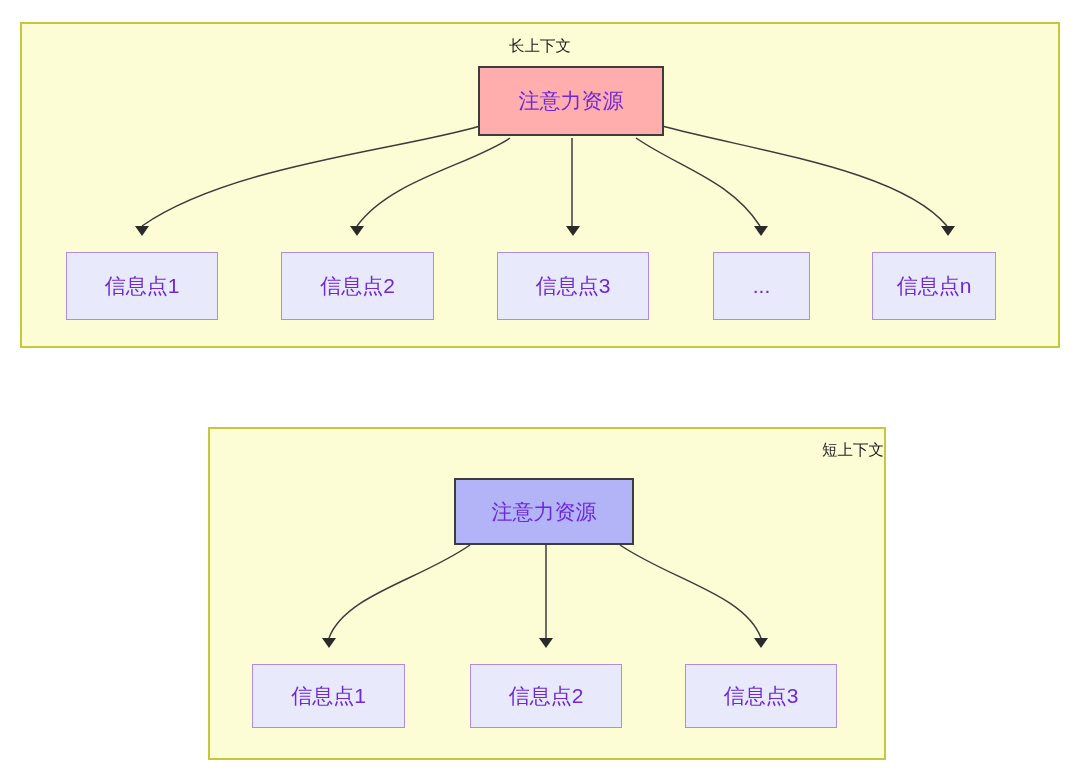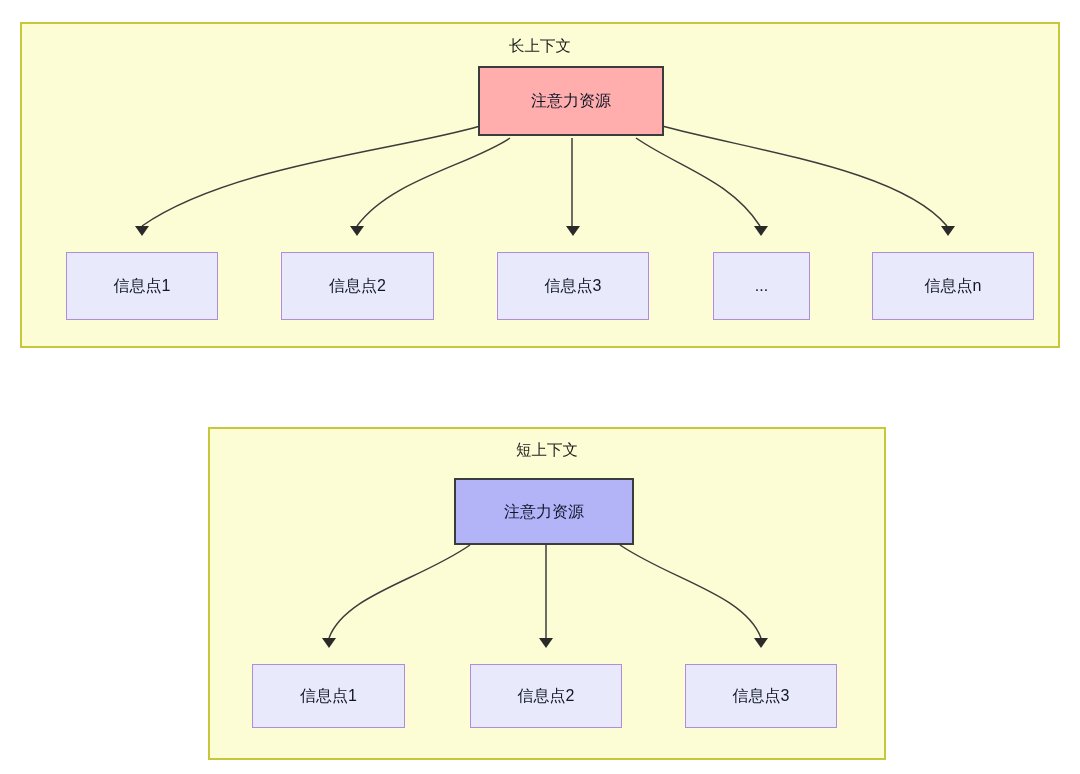--- a/index.html
+++ b/index.html
@@ -38,30 +38,30 @@
   .panel-title {
     position: absolute;
     left: 0; right: 0;
     text-align: center;
     font-size: 15.5px;
     color: #1a1a1a;
     line-height: 1;
     white-space: nowrap;
   }
   #panel-long .panel-title { top: 14px; }
-  #panel-short .panel-title { top: 13px; }
+  #panel-short .panel-title { top: 13px; text-align: right; }
 
   .node {
     position: absolute;
     box-sizing: border-box;
     display: flex;
     align-items: center;
     justify-content: center;
-    font-size: 16px;
-    color: #0f172a;
+    font-size: 21px;
+    color: #6d28d9;
     line-height: 1.1;
     white-space: nowrap;
     z-index: 3;
   }
   .node-root-pink {
     background: #ffadad;
     border: 2.6px solid #3c3c3c;
   }
   .node-root-purple {
     background: #b3b3f7;
@@ -72,21 +72,21 @@
     border: 1.6px solid #b08ce0;
     margin-top: 16px;
   }
 
   
   #long-root { left: 478px; top: 66px; width: 186px; height: 70px; }
   #long-leaf-0 { left: 66px;  top: 236px; width: 152px; height: 68px; }
   #long-leaf-1 { left: 281px; top: 236px; width: 153px; height: 68px; }
   #long-leaf-2 { left: 497px; top: 236px; width: 152px; height: 68px; }
   #long-leaf-3 { left: 713px; top: 236px; width: 97px;  height: 68px; }
-  #long-leaf-4 { left: 872px; top: 236px; width: 162px; height: 68px; }
+  #long-leaf-4 { left: 872px; top: 236px; width: 124px; height: 68px; }
 
   
   #short-root { left: 454px; top: 478px; width: 180px; height: 67px; }
   #short-leaf-0 { left: 252px; top: 648px; width: 153px; height: 64px; }
   #short-leaf-1 { left: 470px; top: 648px; width: 152px; height: 64px; }
   #short-leaf-2 { left: 685px; top: 648px; width: 152px; height: 64px; }
 
   #edges {
     position: absolute;
     left: 0; top: 0;

